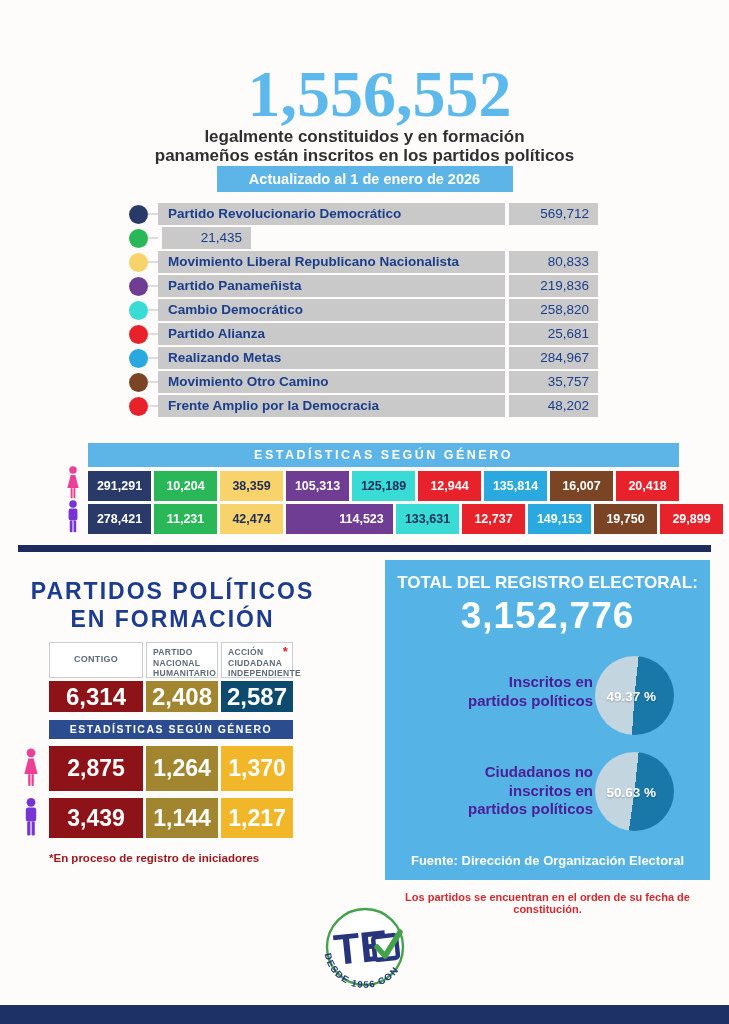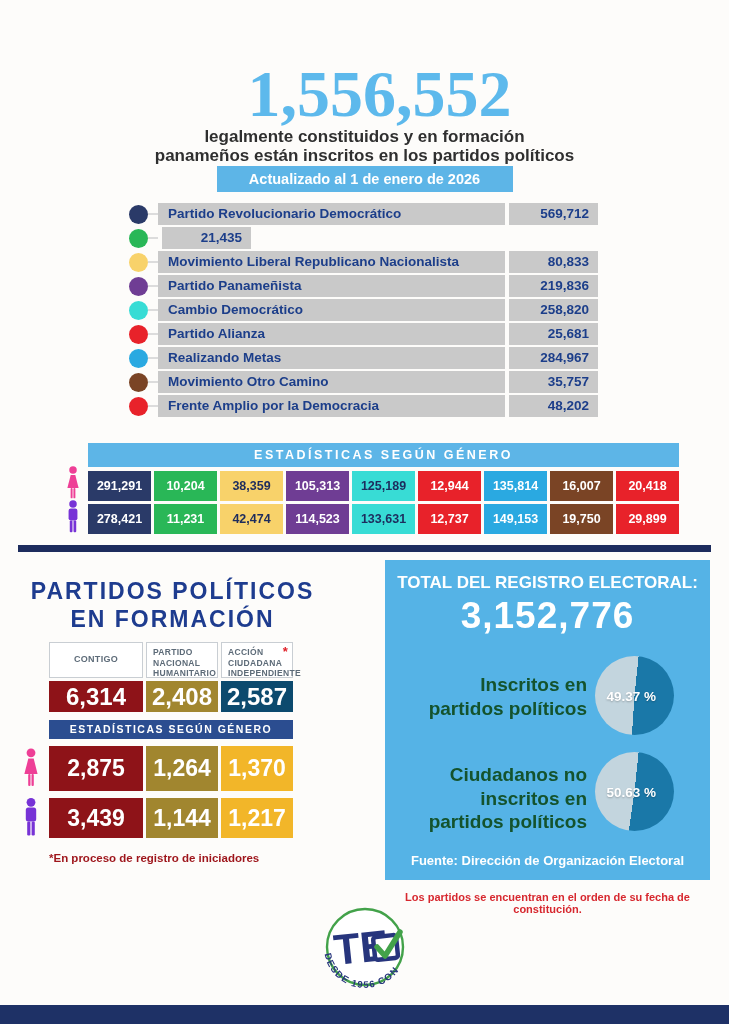--- a/index.html
+++ b/index.html
@@ -16,21 +16,21 @@
             font-weight:bold;text-align:center;line-height:26px;}
 
   
   .party-list{position:absolute;left:129px;top:203px;width:469px;}
   .party-row{display:flex;align-items:center;height:22px;margin-bottom:2px;}
   .party-dot{width:19px;height:19px;border-radius:50%;flex:0 0 19px;}
   .party-connector{width:10px;height:2px;background:#dcdcdc;flex:0 0 10px;}
   .party-name{flex:1;background:#c9c9c9;height:22px;line-height:22px;padding-left:10px;
               font-size:13.5px;font-weight:bold;color:#1c3e8a;white-space:nowrap;overflow:hidden;}
   .party-count{width:80px;background:#c9c9c9;height:22px;line-height:22px;margin-left:4px;
-              text-align:right;padding-right:9px;font-size:13.5px;font-weight:bold;color:#1c3e8a;}
+              text-align:right;padding-right:9px;font-size:13.5px;font-weight:normal;color:#1c3e8a;}
 
   
   .gender-banner{position:absolute;left:88px;top:443px;width:591px;height:24px;background:#5db5e7;
               color:#fff;font-size:12.5px;font-weight:bold;letter-spacing:2.5px;text-align:center;line-height:24px;}
   .gender-grid{position:absolute;left:88px;top:471px;width:591px;}
   .gender-row{display:flex;margin-bottom:3px;}
   .gender-cell{width:63px;height:30px;line-height:30px;text-align:center;font-size:12.5px;
               font-weight:bold;color:#fff;margin-right:3px;flex:0 0 63px;}
   .gender-cell:last-child{margin-right:0;}
   .icon-female-sm{position:absolute;left:62px;top:466px;width:22px;height:34px;}
@@ -65,21 +65,21 @@
   .fg-cell{text-align:center;color:#fff;font-size:23px;font-weight:bold;}
   .icon-female-lg{position:absolute;left:19px;top:743px;width:24px;height:50px;}
   .icon-male-lg{position:absolute;left:19px;top:796px;width:24px;height:43px;}
   .formation-footnote{position:absolute;left:49px;top:852px;font-size:11.5px;
           font-weight:bold;color:#9e151b;}
 
   
   .registry-panel{position:absolute;left:385px;top:560px;width:325px;height:320px;background:#55b3e6;}
   .rp-title{margin:13px 0 0 0;text-align:center;color:#fff;font-size:17px;font-weight:bold;}
   .rp-total{text-align:center;color:#fff;font-size:37px;font-weight:bold;letter-spacing:1px;margin-top:2px;}
-  .rp-label{position:absolute;left:4px;width:198px;text-align:right;color:#14532d;font-size:19px;
+  .rp-label{position:absolute;left:10px;width:198px;text-align:right;color:#4c1d95;font-size:15px;
             font-weight:bold;line-height:1.24;white-space:pre-line;}
   .rp-label-1{top:113px;}
   .rp-label-2{top:203px;}
   .pie{position:absolute;width:79px;height:79px;border-radius:50%;}
   .pie-1{left:210px;top:96px;}
   .pie-2{left:210px;top:192px;}
   .pie-value{position:absolute;top:50%;left:46%;transform:translate(-50%,-50%);color:#fff;
             font-size:13.5px;font-weight:bold;white-space:nowrap;text-shadow:0 1px 2px rgba(0,0,0,0.25);}
   .rp-source{position:absolute;bottom:12px;left:0;width:100%;text-align:center;color:#fff;
             font-size:13px;font-weight:bold;}
@@ -187,21 +187,21 @@
         <span class="gender-cell" style="background: rgb(56, 220, 213); color: rgb(29, 44, 93);">125,189</span>
         <span class="gender-cell" style="background: rgb(232, 34, 42);">12,944</span>
         <span class="gender-cell" style="background: rgb(42, 169, 225);">135,814</span>
         <span class="gender-cell" style="background: rgb(122, 68, 37);">16,007</span>
         <span class="gender-cell" style="background: rgb(232, 34, 42);">20,418</span>
       </div>
     <div class="gender-row" id="gender-row-male">
         <span class="gender-cell" style="background: rgb(42, 58, 104);">278,421</span>
         <span class="gender-cell" style="background: rgb(41, 183, 87);">11,231</span>
         <span class="gender-cell" style="background: rgb(248, 210, 106); color: rgb(29, 44, 93);">42,474</span>
-        <span class="gender-cell" style="background: rgb(111, 61, 148);">114,523</span>
+        <span class="gender-cell" style="background: rgb(111, 61, 148); padding-left: 44px;">114,523</span>
         <span class="gender-cell" style="background: rgb(56, 220, 213); color: rgb(29, 44, 93);">133,631</span>
         <span class="gender-cell" style="background: rgb(232, 34, 42);">12,737</span>
         <span class="gender-cell" style="background: rgb(42, 169, 225);">149,153</span>
         <span class="gender-cell" style="background: rgb(122, 68, 37);">19,750</span>
         <span class="gender-cell" style="background: rgb(232, 34, 42);">29,899</span>
       </div>
   </div>
 
   <div class="divider"></div>
 

